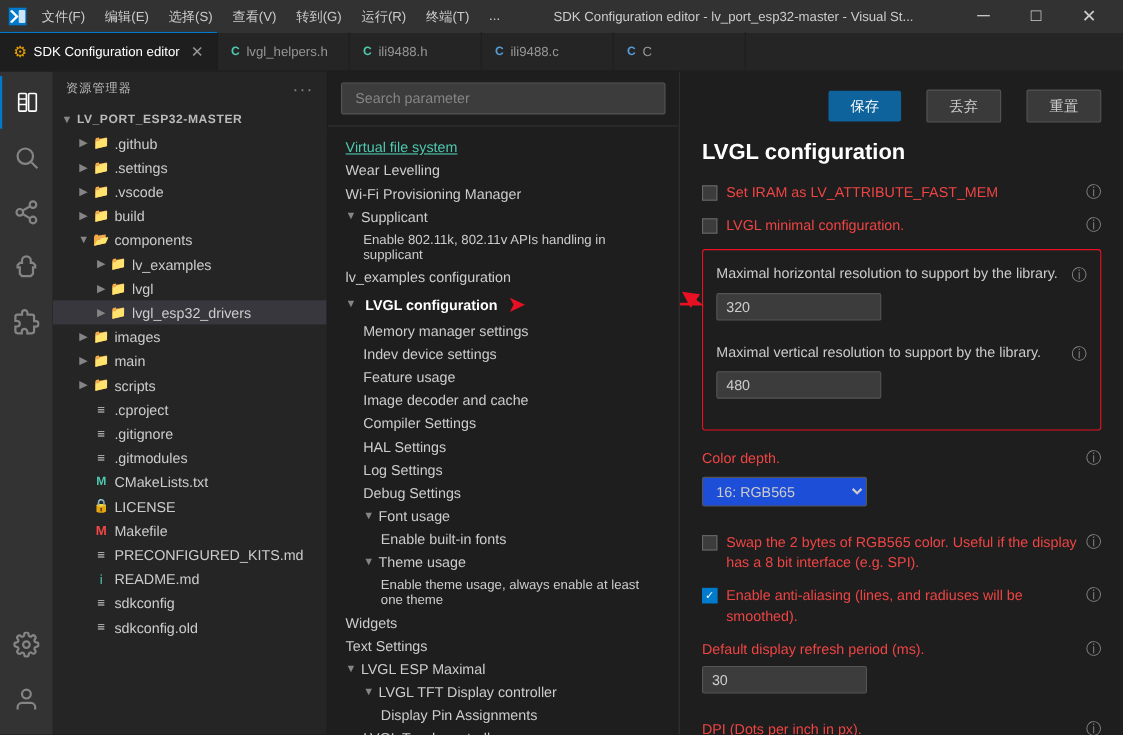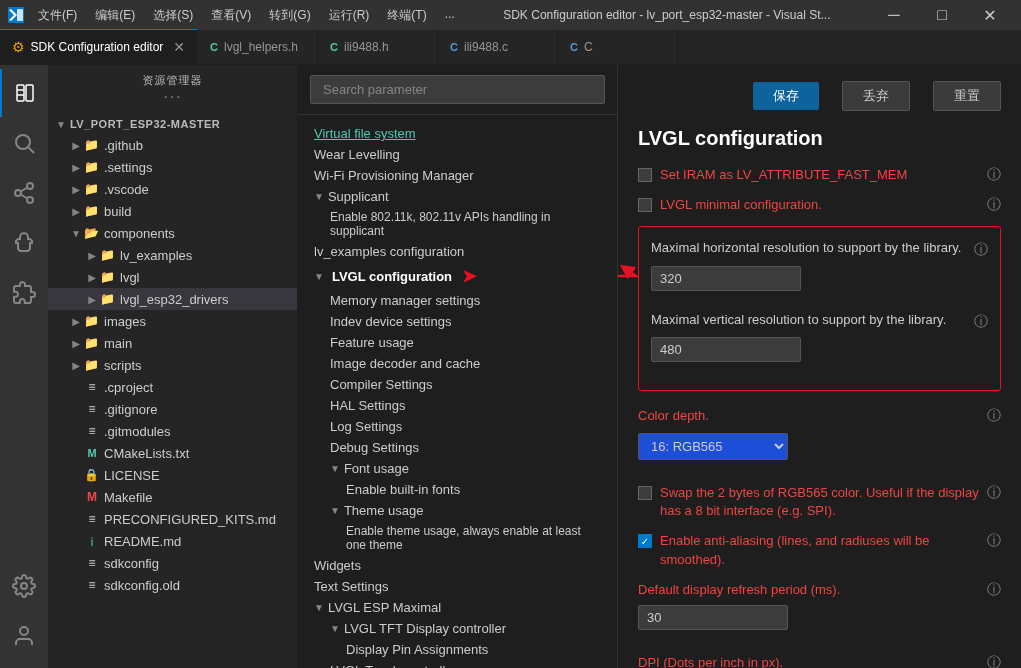--- a/index.html
+++ b/index.html
@@ -126,29 +126,28 @@
     .sidebar {
       width: 250px;
       background: #252526;
       display: flex;
       flex-direction: column;
       flex-shrink: 0;
       overflow: hidden;
       border-right: 1px solid #1e1e1e;
     }
     .sidebar-header {
-      padding: 8px 0;
+      padding: 8px 12px;
       font-size: 11px;
       color: #bbbbbb;
       text-transform: uppercase;
       letter-spacing: 1px;
       display: flex;
-      align-items: center;
+      align-items: flex-start;
       justify-content: space-between;
-      flex-direction: column;
     }
     .sidebar-header-dots { color: #858585; font-size: 16px; cursor: pointer; }
     .sidebar-tree {
       flex: 1;
       overflow-y: auto;
       overflow-x: hidden;
     }
     .sidebar-tree::-webkit-scrollbar { width: 6px; }
     .sidebar-tree::-webkit-scrollbar-track { background: #252526; }
     .sidebar-tree::-webkit-scrollbar-thumb { background: #424242; }

